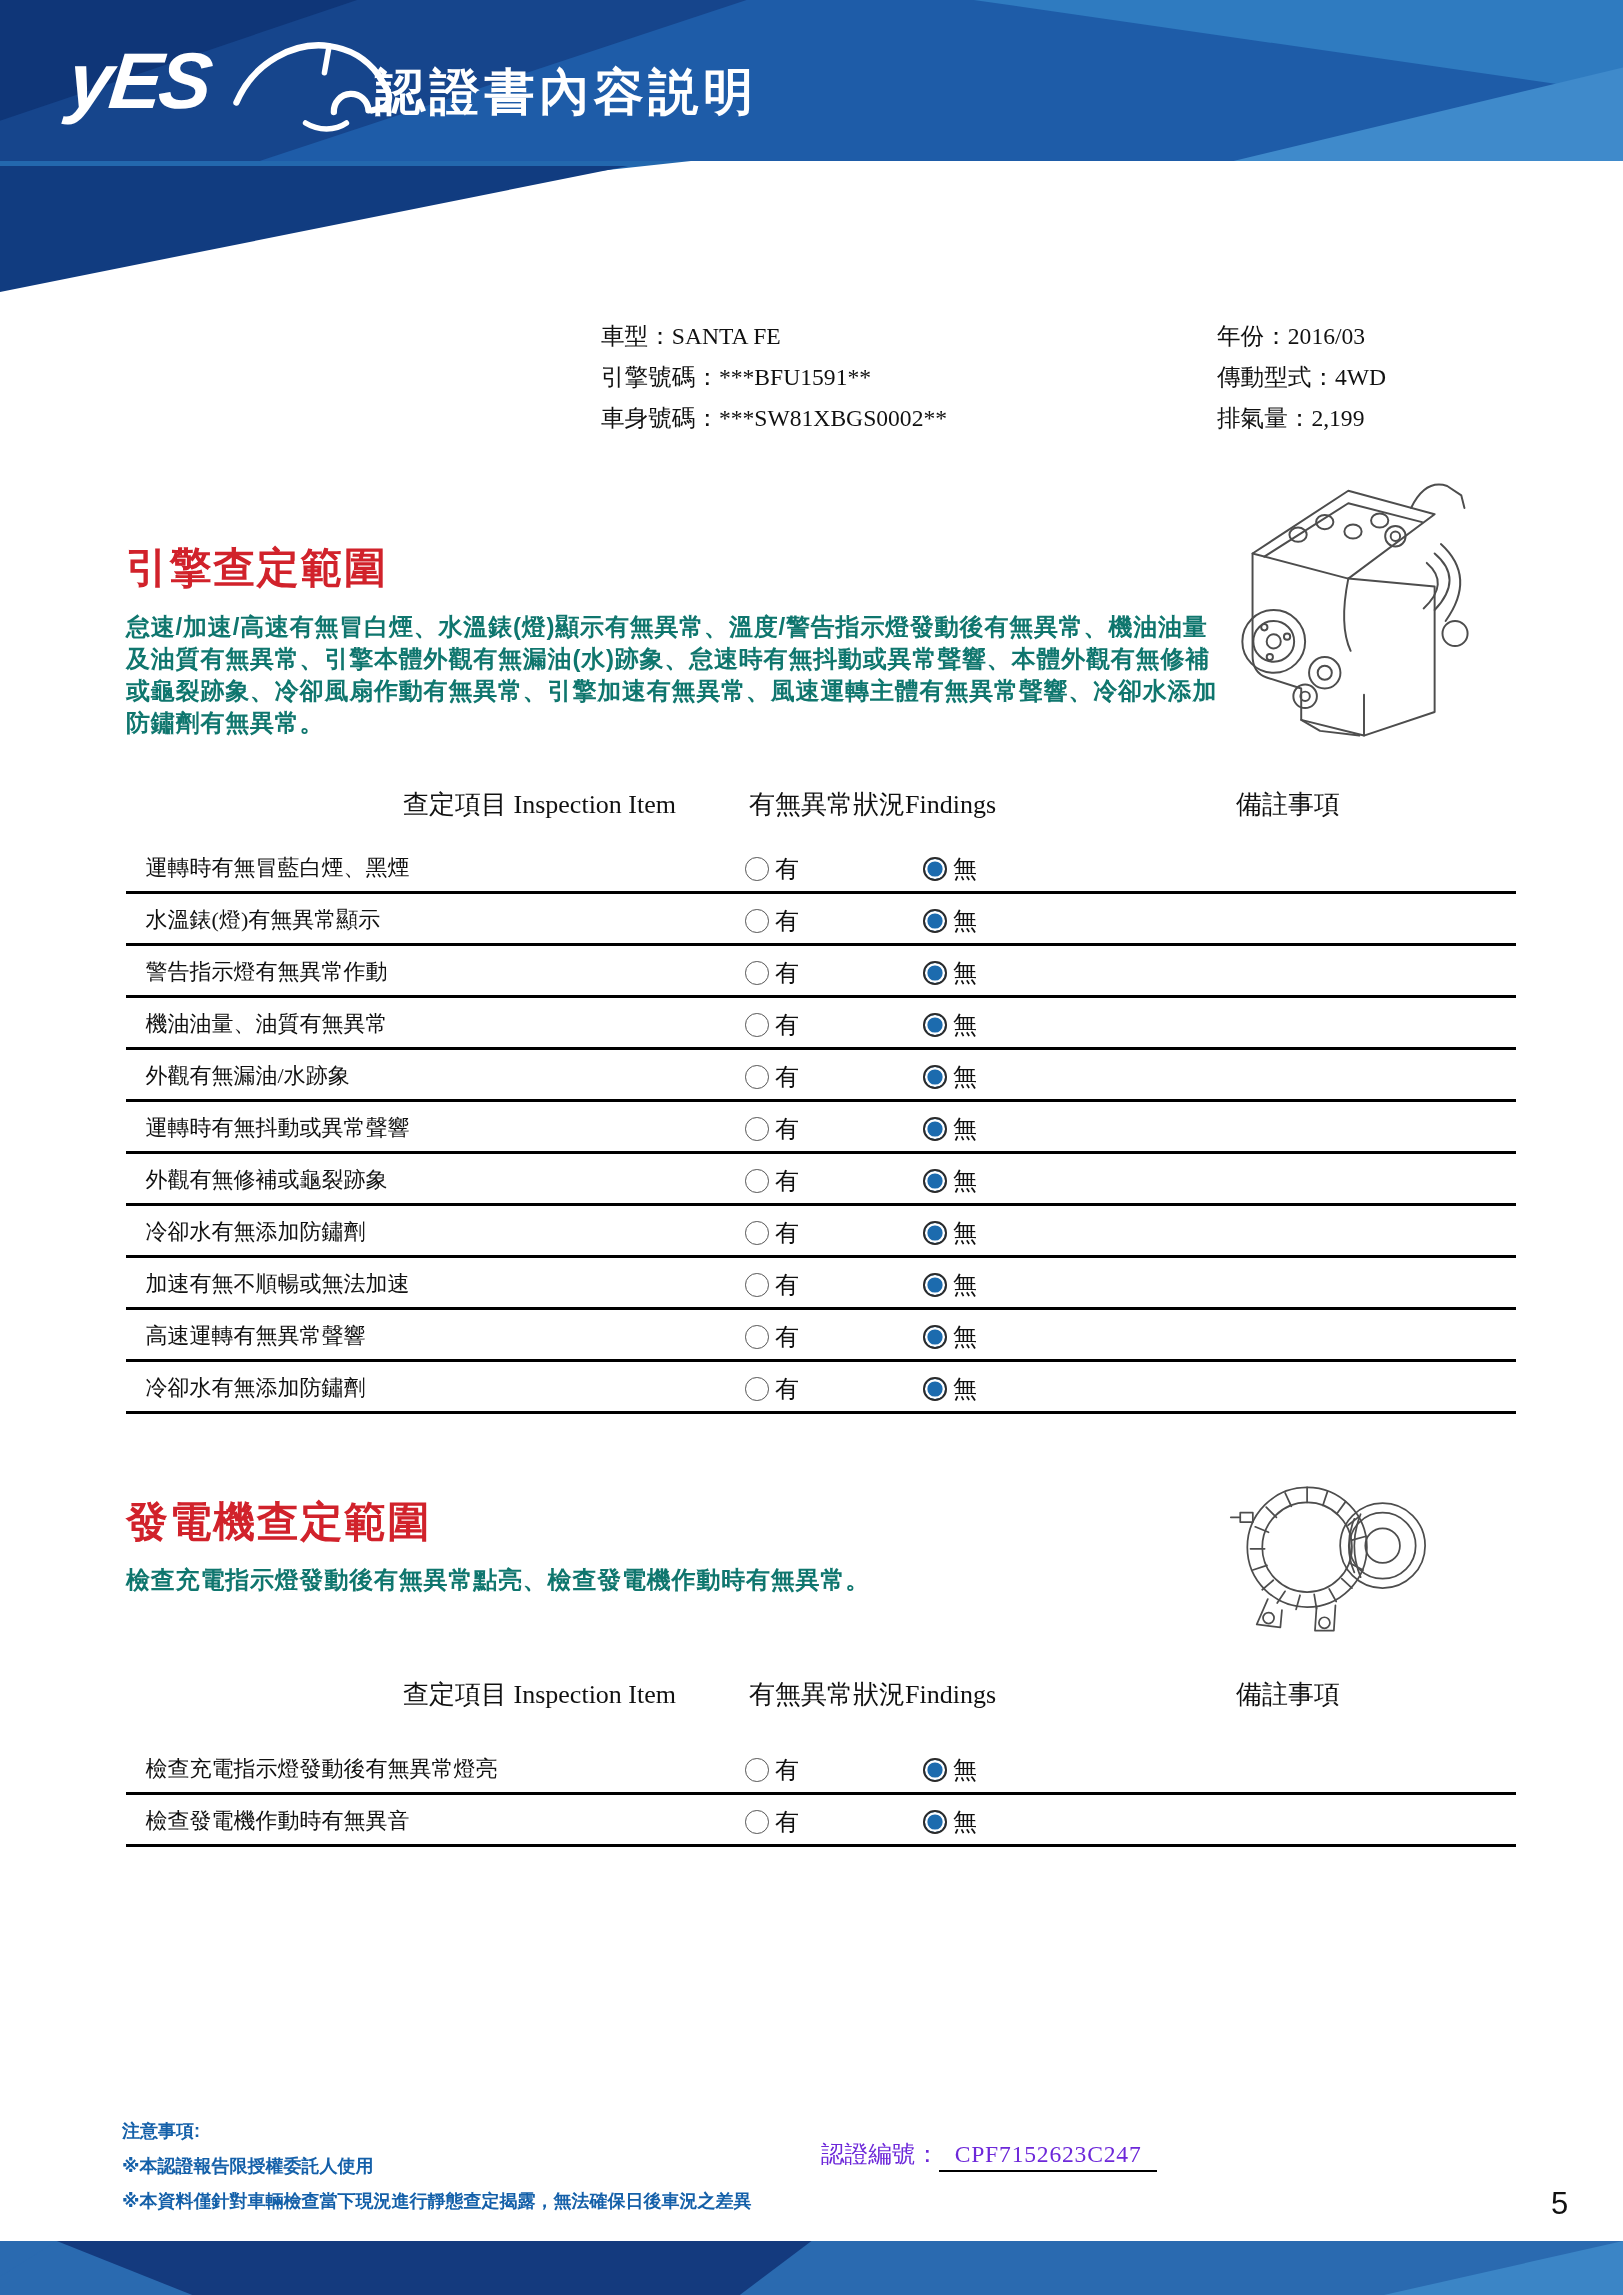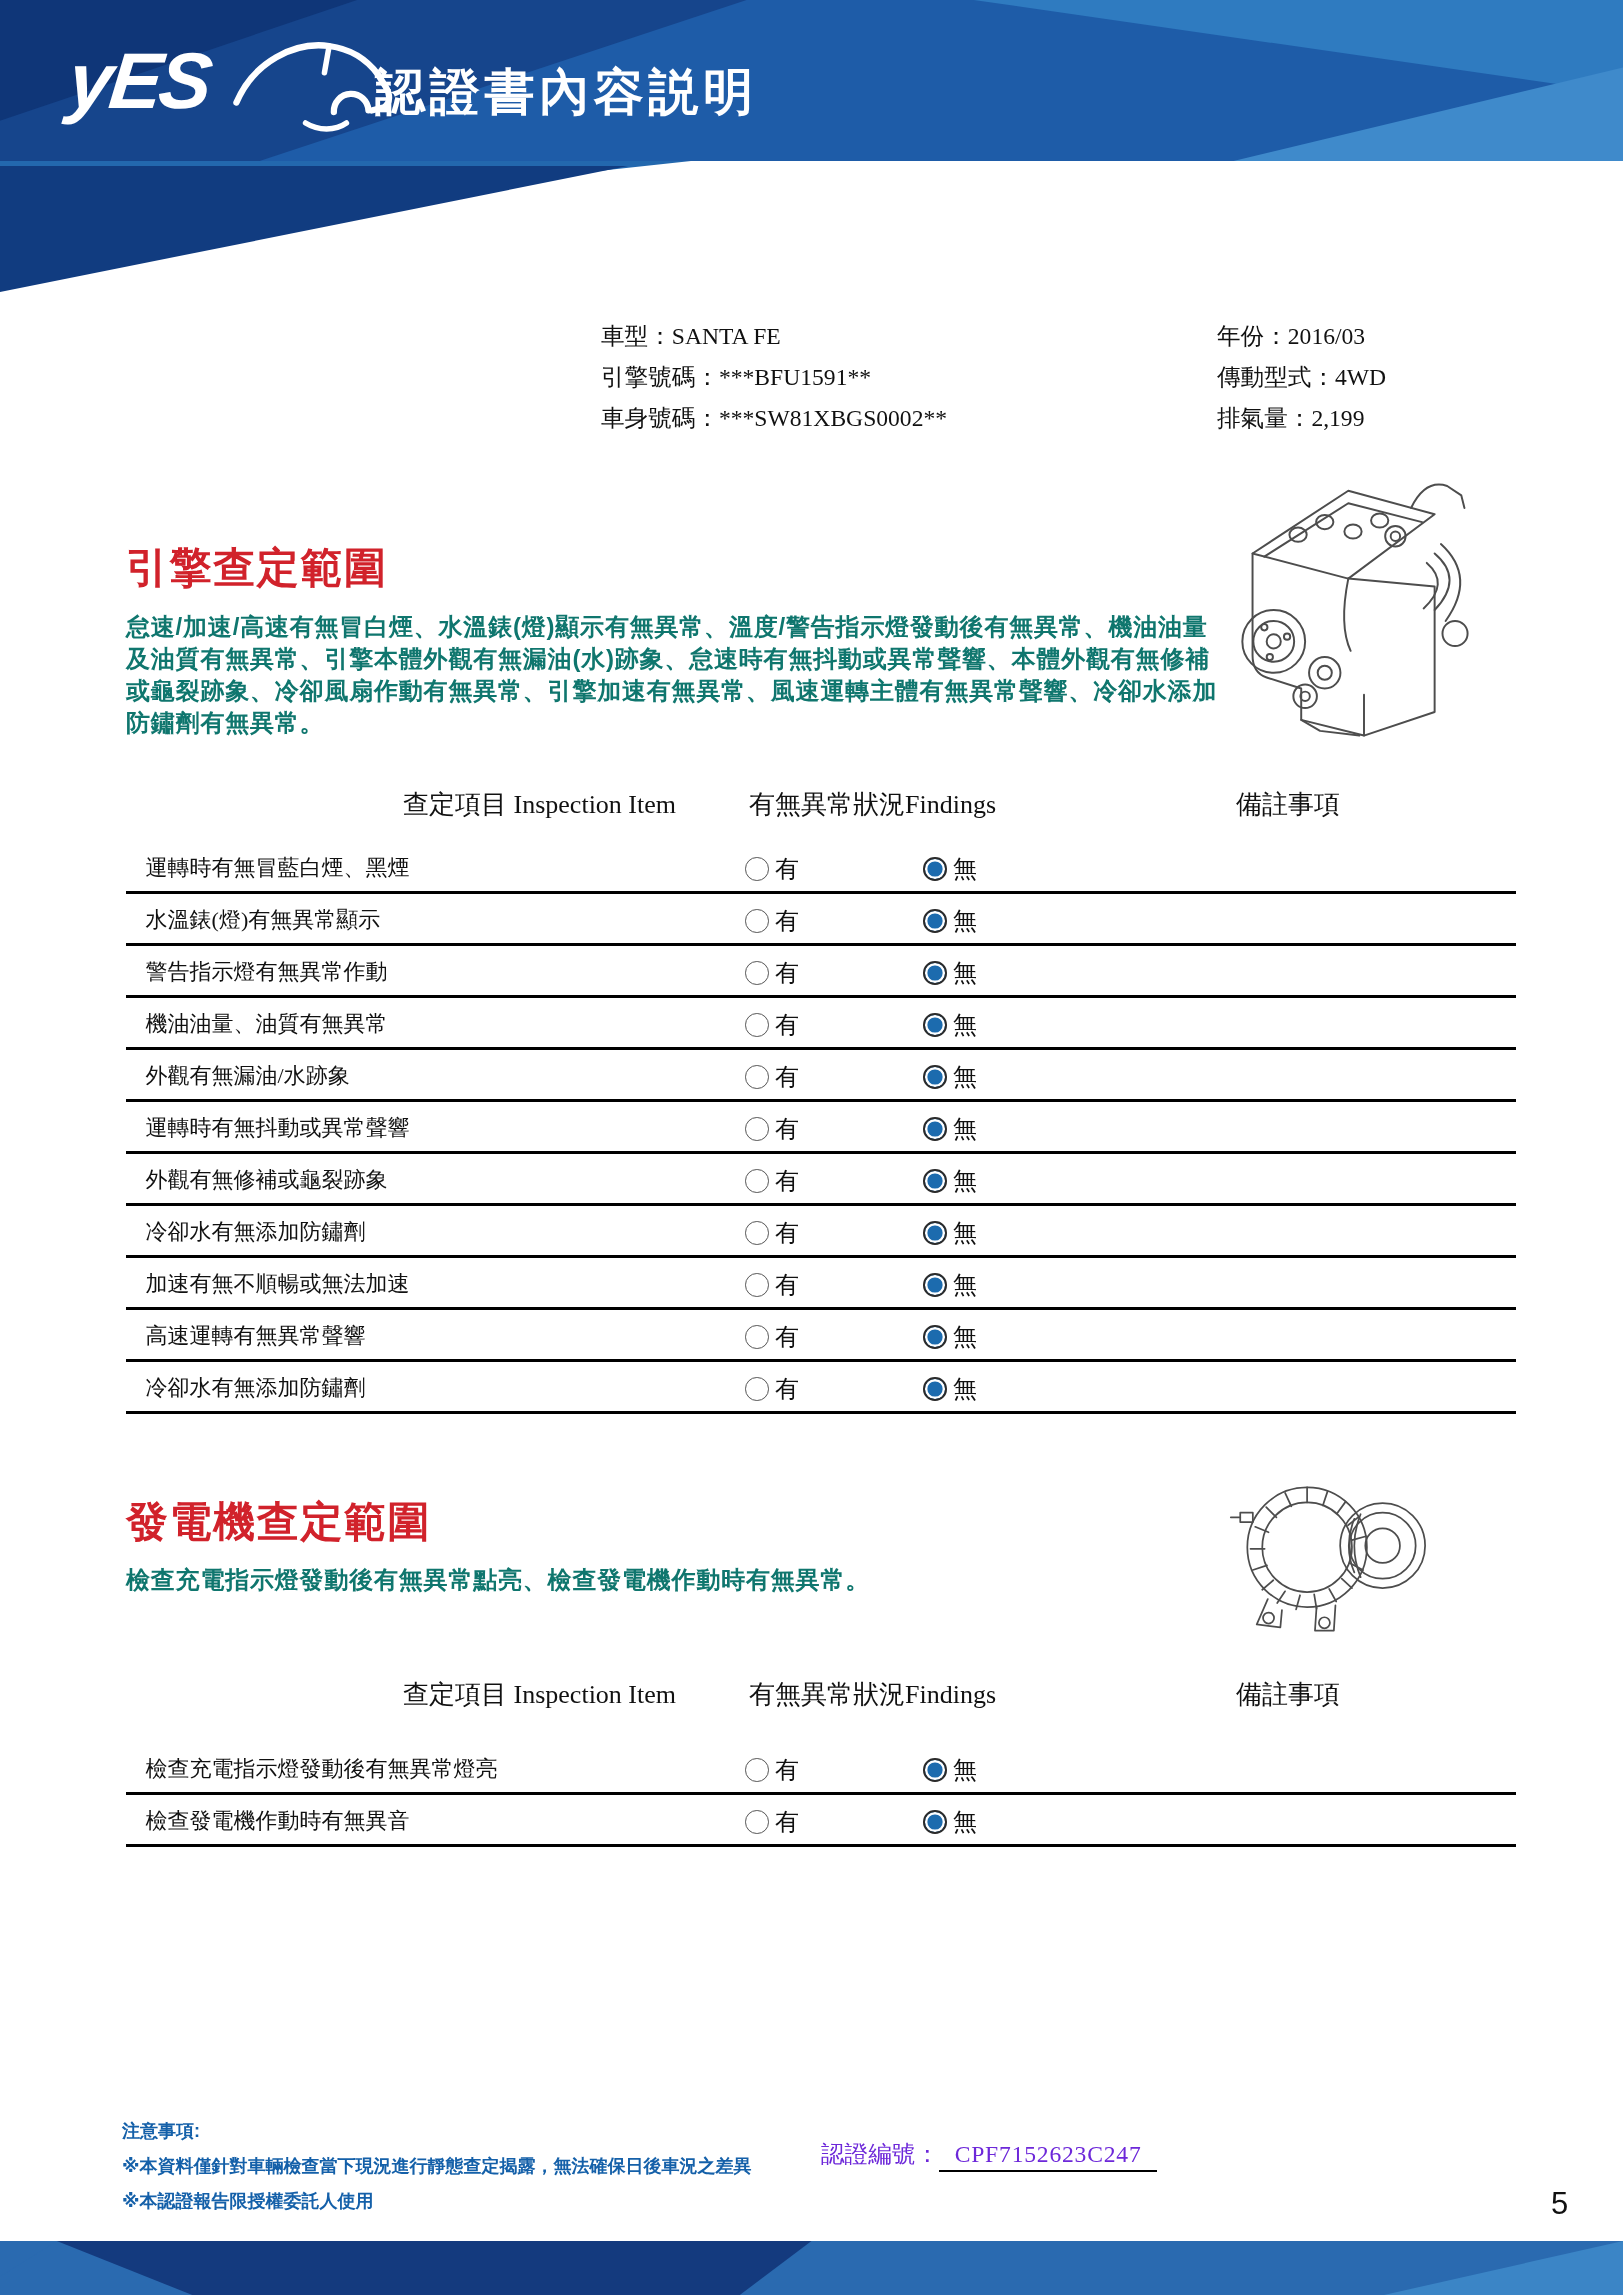--- a/index.html
+++ b/index.html
@@ -336,22 +336,22 @@
         </div>
       <div class="radio-group g-no">
           <span class="radio checked"></span>
           <span class="radio-label">無</span>
         </div>
     </div>
   </div>
 
   <div class="notes">
     <div>注意事項:</div>
+    <div>※本認證報告限授權委託人使用</div>
     <div>※本資料僅針對車輛檢查當下現況進行靜態查定揭露，無法確保日後車況之差異</div>
-    <div>※本認證報告限授權委託人使用</div>
   </div>
 
   <div class="cert">
     <span>認證編號：</span><span class="cert-num">CPF7152623C247</span>
   </div>
 
   <div class="page-num">5</div>
 
   <div class="bottom-bar">
     <div class="bb-left"></div>

